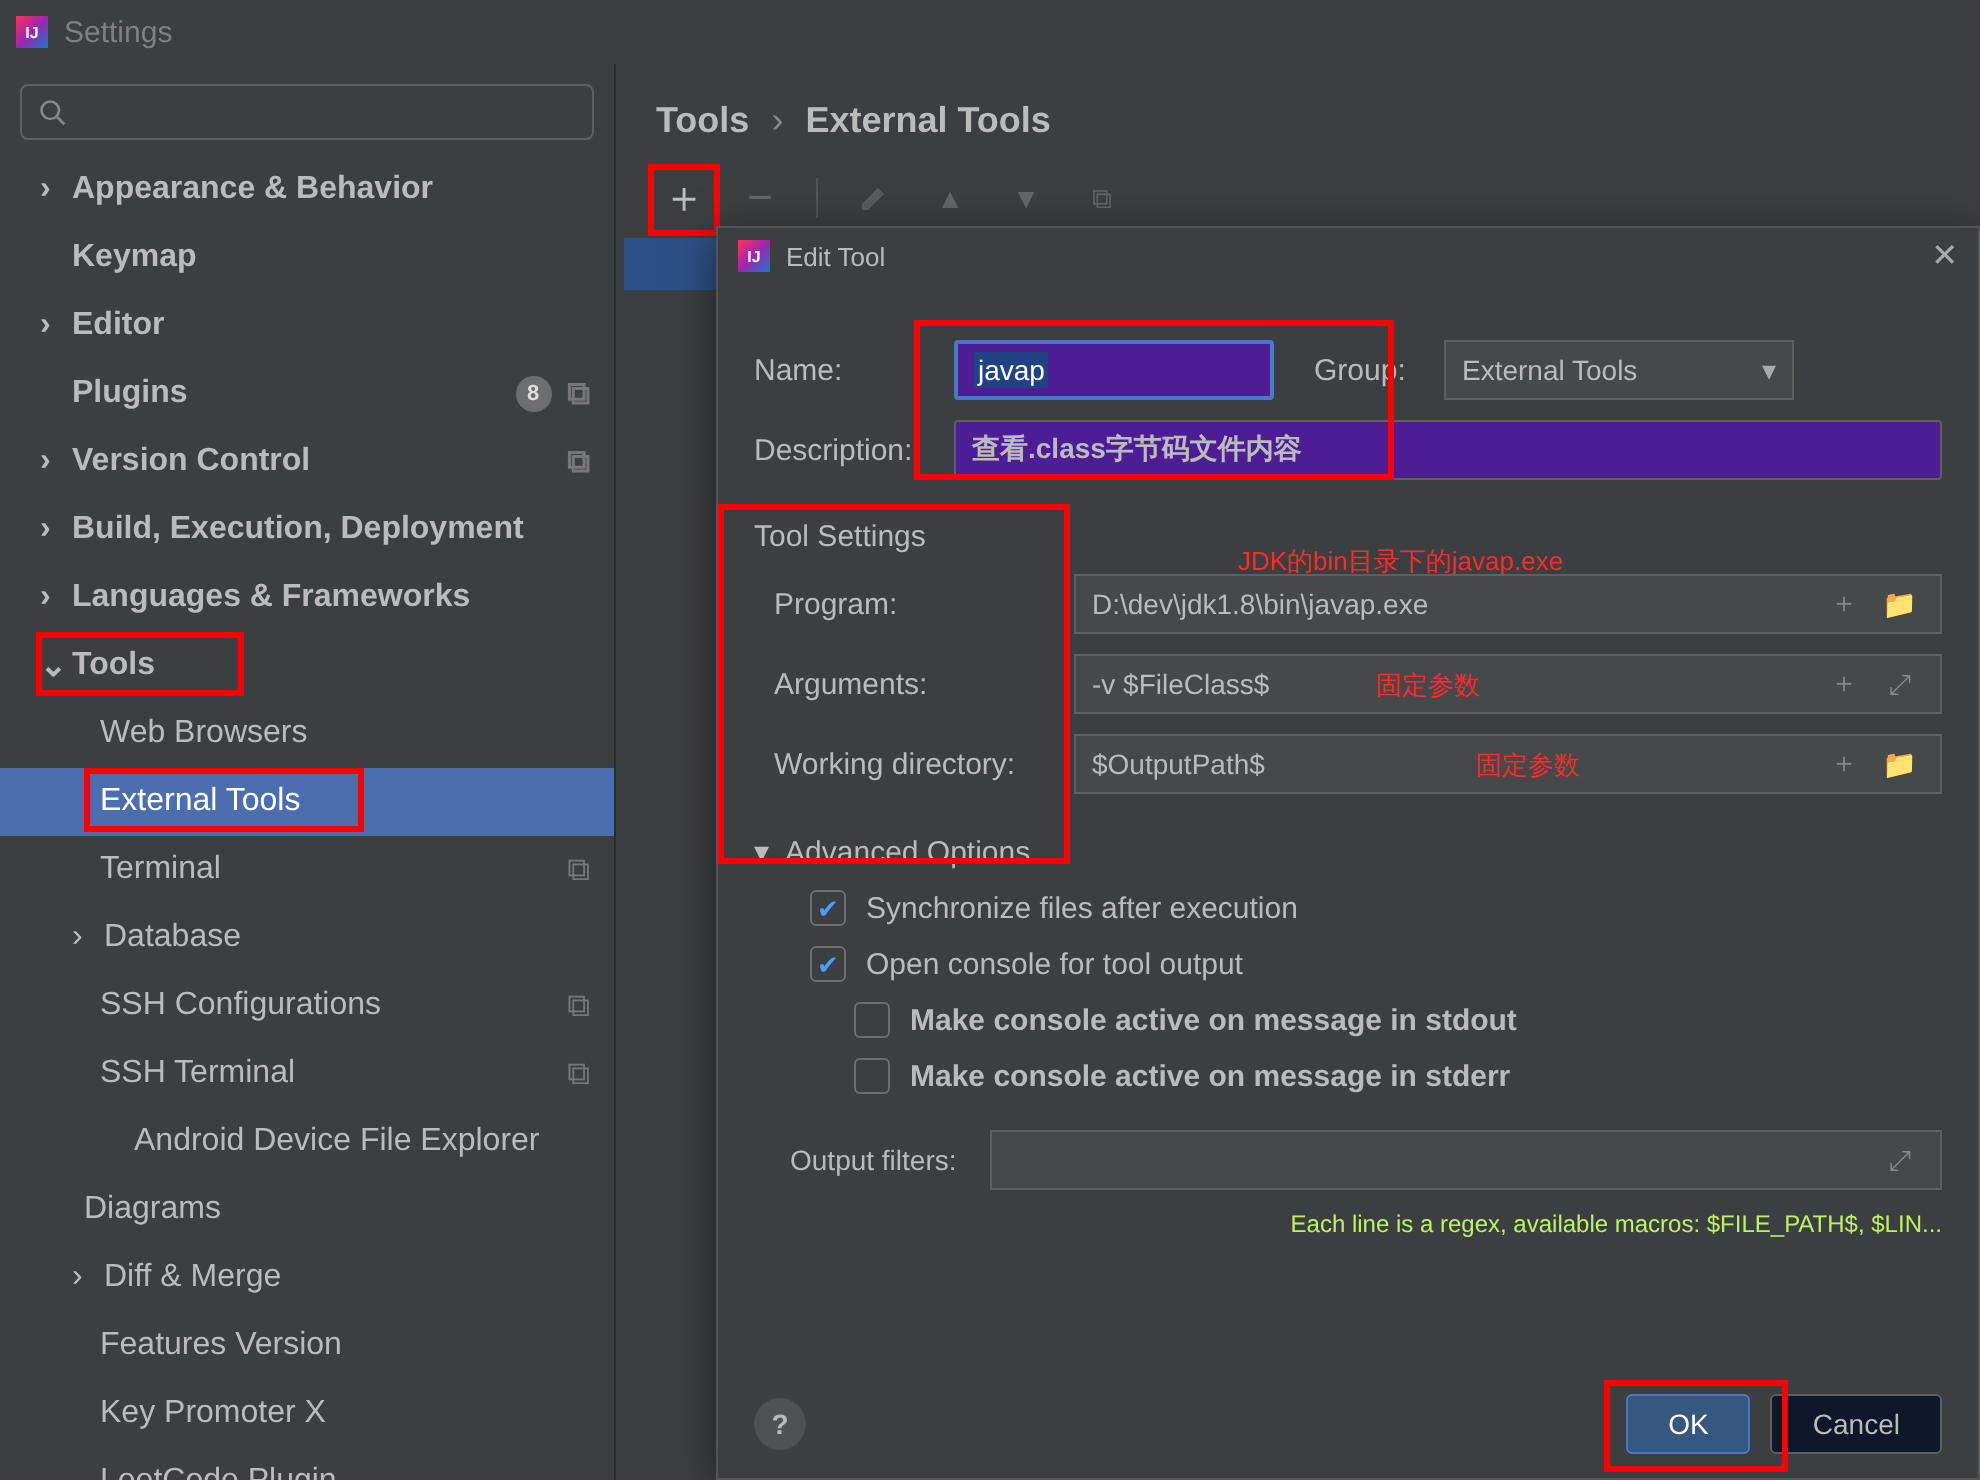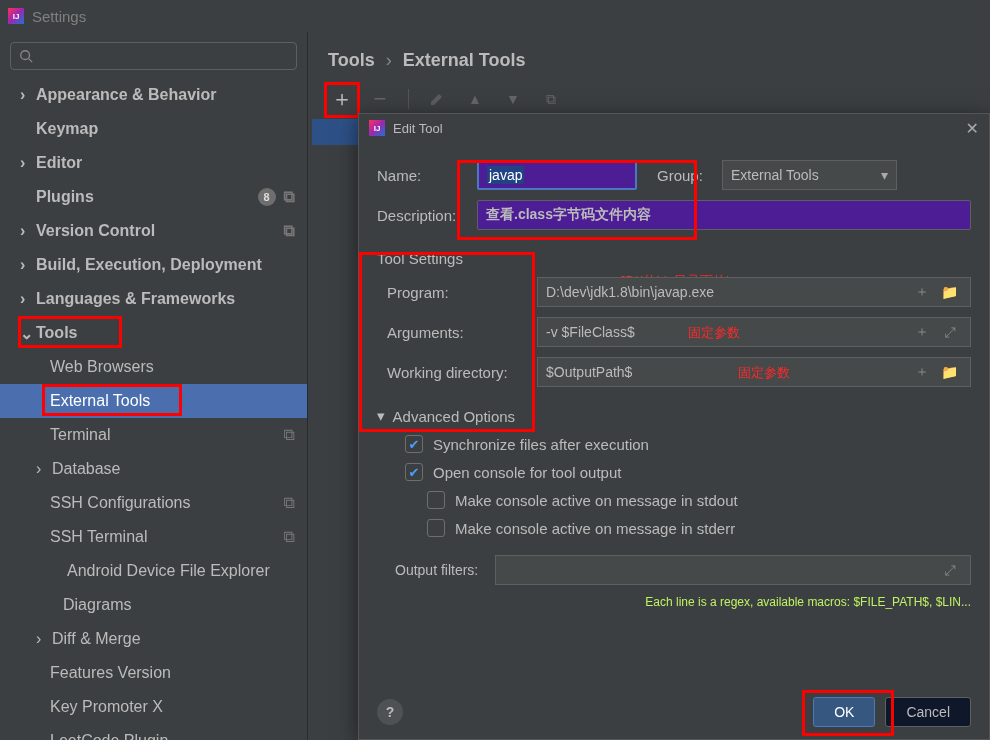--- a/index.html
+++ b/index.html
@@ -228,21 +228,21 @@
   font-size: 15px;
   margin-top: 10px;
 }
 .check-row {
   display: flex;
   align-items: center;
   gap: 10px;
   padding-left: 28px;
   font-size: 15px;
 }
-.check-row.deeper { padding-left: 50px; }
+.check-row.deeper { padding-left: 50px; font-weight: bold; }
 .checkbox {
   width: 18px; height: 18px;
   border: 1px solid #6e6e6e;
   border-radius: 3px;
   display: inline-flex;
   align-items: center;
   justify-content: center;
   color: #4a9eff;
   font-size: 13px;
 }
@@ -358,21 +358,21 @@
         <span>SSH Configurations</span>
         <span class="trail-icon">⧉</span>
       </div>
     <div class="tree-item" style="padding-left:50px">
         <span>SSH Terminal</span>
         <span class="trail-icon">⧉</span>
       </div>
     <div class="tree-item" style="padding-left:67px">
         <span>Android Device File Explorer</span>
       </div>
-    <div class="tree-item" style="padding-left:63px">
+    <div class="tree-item" style="padding-left:42px">
         <span>Diagrams</span>
       </div>
     <div class="tree-item" style="padding-left:36px">
         <span class="chevron">›</span>
         <span>Diff &amp; Merge</span>
       </div>
     <div class="tree-item" style="padding-left:50px">
         <span>Features Version</span>
       </div>
     <div class="tree-item" style="padding-left:50px">
@@ -408,21 +408,21 @@
 </div>
 
 <div class="dialog">
   <div class="dlg-titlebar">
     <span class="app-icon">IJ</span>
     <span>Edit Tool</span>
     <span class="dlg-close">✕</span>
   </div>
   <div class="dlg-body">
 
-    <div class="form-row" style="margin-top:8px">
+    <div class="form-row" style="margin-top:18px">
       <span class="form-label">Name:</span>
       <div class="txt-input name" style="display:flex;align-items:center">
           <span class="sel">javap</span>
         </div>
       <span class="form-label" style="width:55px;margin-left:10px">Group:</span>
       <div class="combo">
         <span>External Tools</span>
         <span class="caret">▾</span>
       </div>
     </div>

